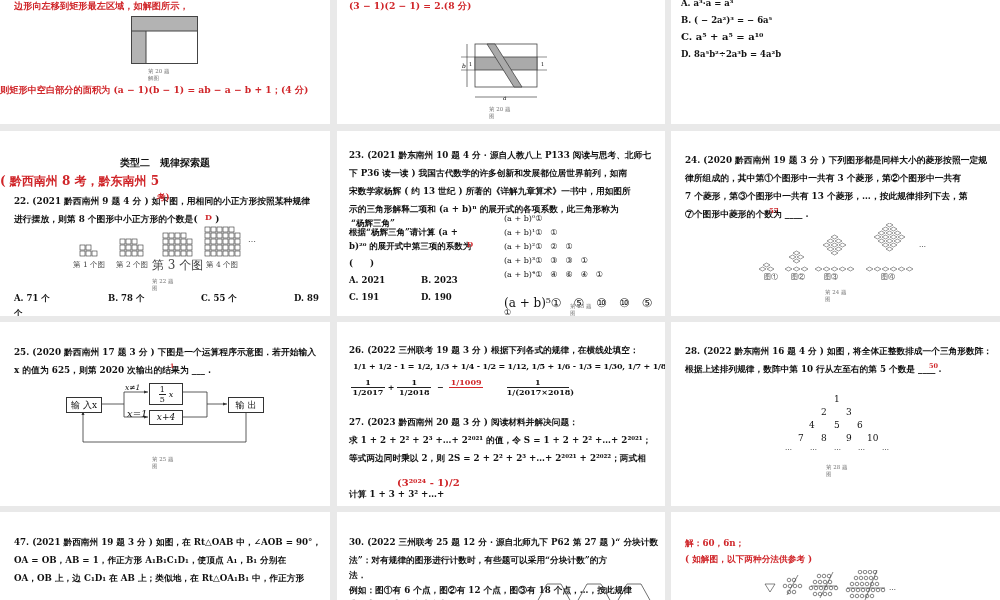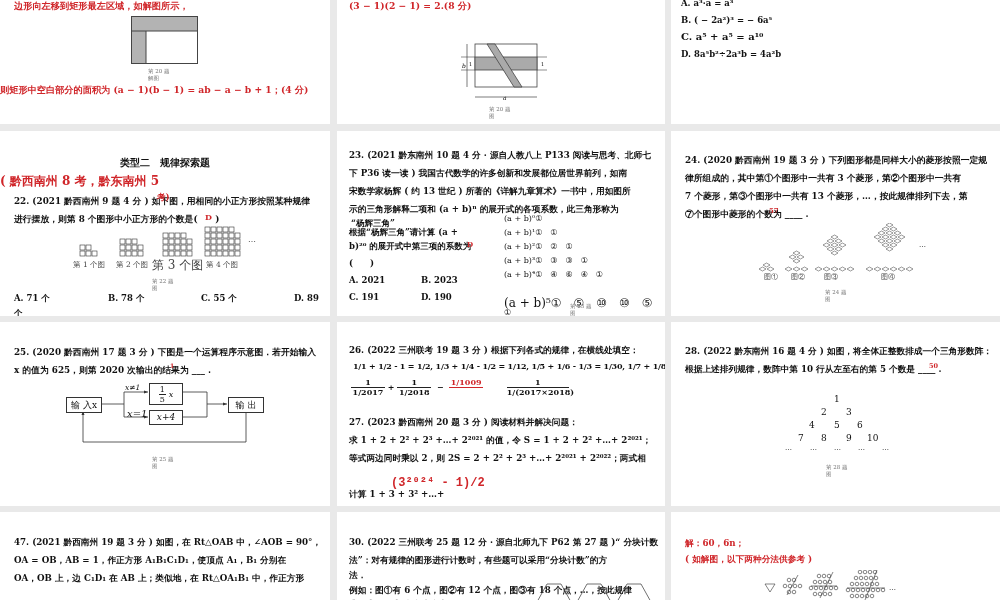--- a/index.html
+++ b/index.html
@@ -308,21 +308,21 @@
     <span class="frac" style="width:34px;"><span class="n">1</span><span class="d">1/2018</span></span>
     <span>&nbsp;−&nbsp;</span>
     <span class="frac red" style="width:34px;"><span class="n" style="border-color:#d0262a;">1/1009</span><span class="d">&nbsp;</span></span>
     <span style="display:inline-block;width:18px;"></span>
     <span class="frac" style="width:62px;"><span class="n">1</span><span class="d">1/(2017×2018)</span></span>
   </div>
   <div class="t" style="left:12px;top:90px;font-size:8.7px;">27. (2023 黔西南州 20 题 3 分 ) 阅读材料并解决问题：</div>
   <div class="t" style="left:12px;top:108px;font-size:8.7px;">求 1 + 2 + 2² + 2³ +…+ 2²⁰²¹ 的值，令 S = 1 + 2 + 2² +…+ 2²⁰²¹；</div>
   <div class="t" style="left:12px;top:126px;font-size:8.7px;">等式两边同时乘以 2，则 2S = 2 + 2² + 2³ +…+ 2²⁰²¹ + 2²⁰²²；两式相</div>
   <div class="t" style="left:12px;top:162px;font-size:8.7px;">计算 1 + 3 + 3² +…+</div>
-  <div class="t red" style="left:54px;top:151px;font-size:12px;font-family:Liberation Mono, monospace;">(3²⁰²⁴ - 1)/2</div>
+  <div class="t red" style="left:60px;top:151px;font-size:10px;">(3²⁰²⁴ - 1)/2</div>
 </div>
 
 <div class="slide c3 r3">
   <div class="t" style="left:14px;top:19px;font-size:8.7px;">28. (2022 黔东南州 16 题 4 分 ) 如图，将全体正整数排成一个三角形数阵：</div>
   <div class="t" style="left:14px;top:37px;font-size:8.7px;">根据上述排列规律，数阵中第 10 行从左至右的第 5 个数是 ____ .</div>
   <div class="t red" style="left:258px;top:34px;font-size:6.5px;">50</div>
   <div style="position:absolute;left:0;top:0;width:329px;">
     <div class="t plain" style="left:163px;top:67px;font-size:9px;">1</div>
     <div class="t plain" style="left:150px;top:80px;font-size:9px;">2</div>
     <div class="t plain" style="left:175px;top:80px;font-size:9px;">3</div>

